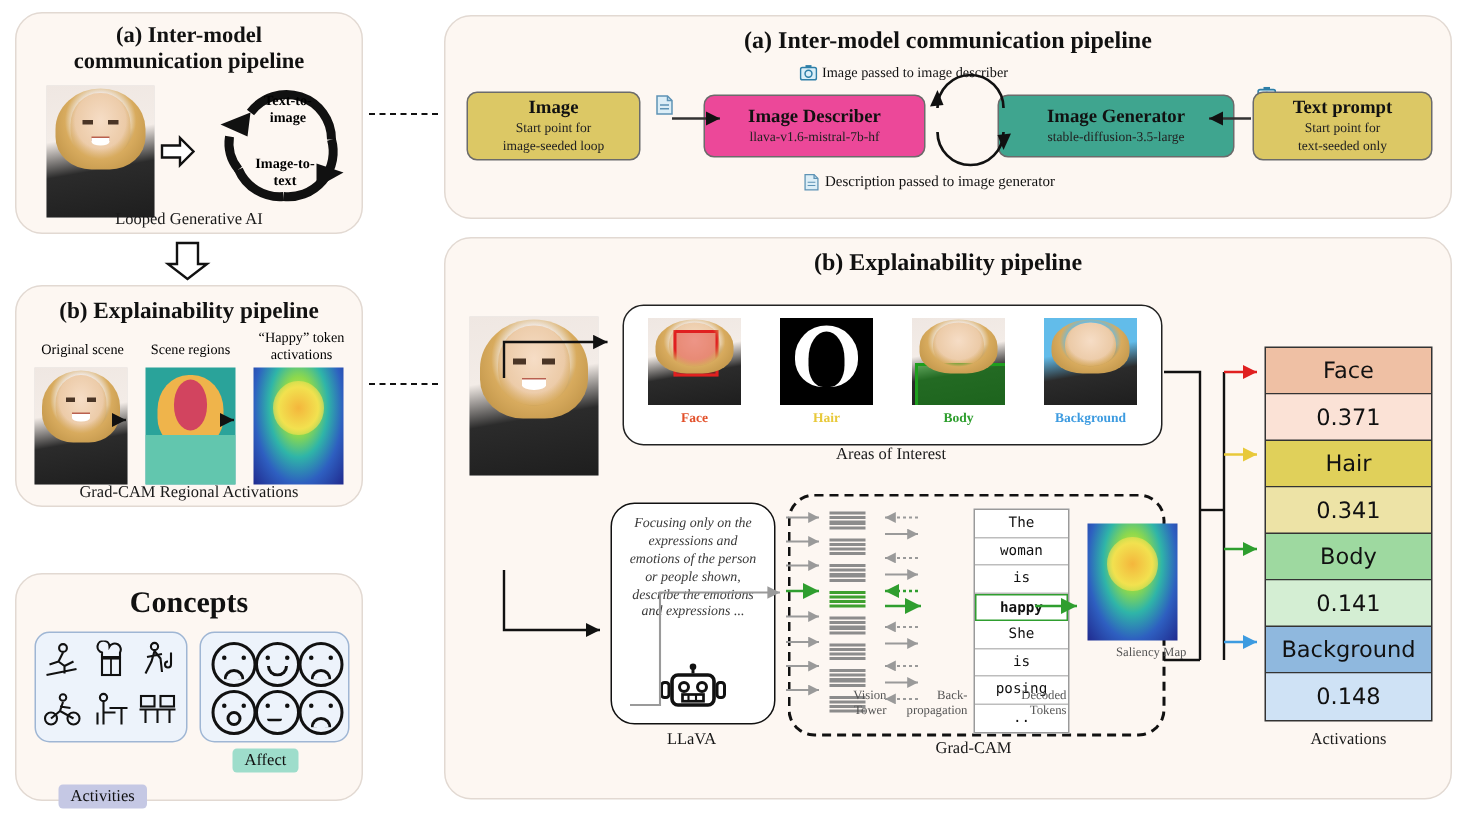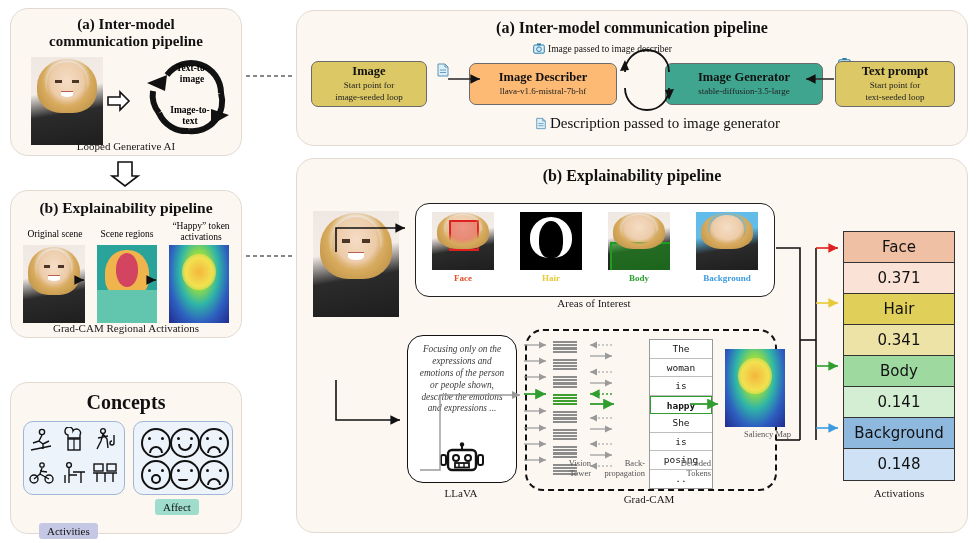--- a/index.html
+++ b/index.html
@@ -266,46 +266,46 @@
     <div class="n-title">Image</div>
     <div class="n-sub">Start point for</div>
     <div class="n-sub">image-seeded loop</div>
   </div>
   <svg width="14" height="14" viewBox="0 0 14 14" style="position:absolute;left:139px;top:52px;">
       <path d="M2 1 h7 l3 3 v9 H2 Z" fill="#DCEEF7" stroke="#5E93B5" stroke-width="1"></path>
       <path d="M9 1 v3 h3" fill="none" stroke="#5E93B5" stroke-width="1"></path>
       <path d="M4 7 h6 M4 9.5 h6" stroke="#5E93B5" stroke-width="0.9"></path>
     </svg>
 
-  <div class="node" style="left:172px;top:52px;width:148px;height:42px;background:#fdba74;">
+  <div class="node" style="left:172px;top:52px;width:148px;height:42px;background:#ec4899;">
     <div class="n-title">Image Describer</div>
     <div class="n-sub">llava-v1.6-mistral-7b-hf</div>
   </div>
   <div class="node" style="left:368px;top:52px;width:158px;height:42px;background:#3FA58F;">
     <div class="n-title">Image Generator</div>
     <div class="n-sub">stable-diffusion-3.5-large</div>
   </div>
   <svg width="13" height="13" viewBox="0 0 12 11" style="position:absolute;left:541px;top:46px;">
       <rect x="0.7" y="2" width="10.6" height="8.2" rx="1.2" fill="#D9EEF8" stroke="#2E7FA8" stroke-width="1"></rect>
       <circle cx="6" cy="6.2" r="2.3" fill="none" stroke="#2E7FA8" stroke-width="1"></circle>
       <rect x="4" y="0.4" width="4" height="1.8" fill="#2E7FA8"></rect>
     </svg>
   <div class="node" style="left:538px;top:50px;width:120px;height:46px;background:#DCC865;">
     <div class="n-title">Text prompt</div>
     <div class="n-sub">Start point for</div>
-    <div class="n-sub">text-seeded loop</div>
+    <div class="n-sub">text-seeded only</div>
   </div>
 
   <div style="position:absolute;left:238px;top:104px;display:flex;align-items:center;gap:3px;">
     <svg width="12" height="13" viewBox="0 0 14 14">
         <path d="M2 1 h7 l3 3 v9 H2 Z" fill="#DCEEF7" stroke="#5E93B5" stroke-width="1"></path>
         <path d="M9 1 v3 h3" fill="none" stroke="#5E93B5" stroke-width="1"></path>
         <path d="M4 7 h6 M4 9.5 h6" stroke="#5E93B5" stroke-width="0.9"></path>
       </svg>
-    <span style="font-size:15px;color:#111;">Description passed to image generator</span>
+    <span style="font-size:10px;color:#111;">Description passed to image generator</span>
   </div>
 </div>
 
 <div class="panel" id="panel-b-big">
   <div class="panel-title" style="padding-top:8px;font-size:16px;">(b) Explainability pipeline</div>
 
   <div class="thumb" style="position:absolute;left:16px;top:52px;width:86px;height:106px;">
     <div class="eyes"></div>
     <div class="mouth"></div>
   </div>

